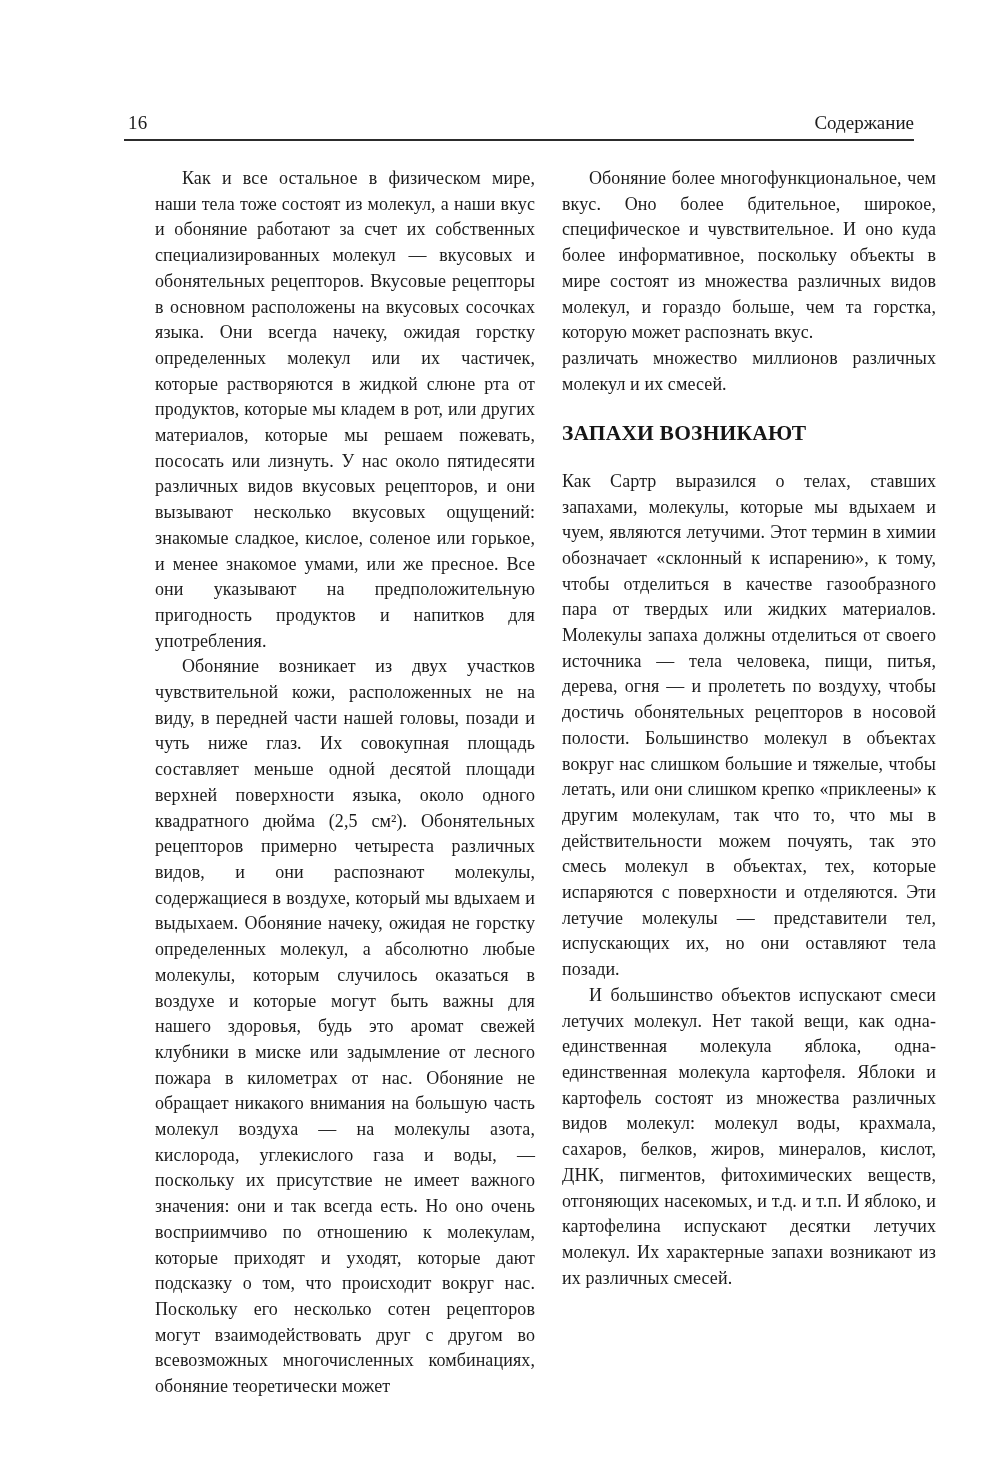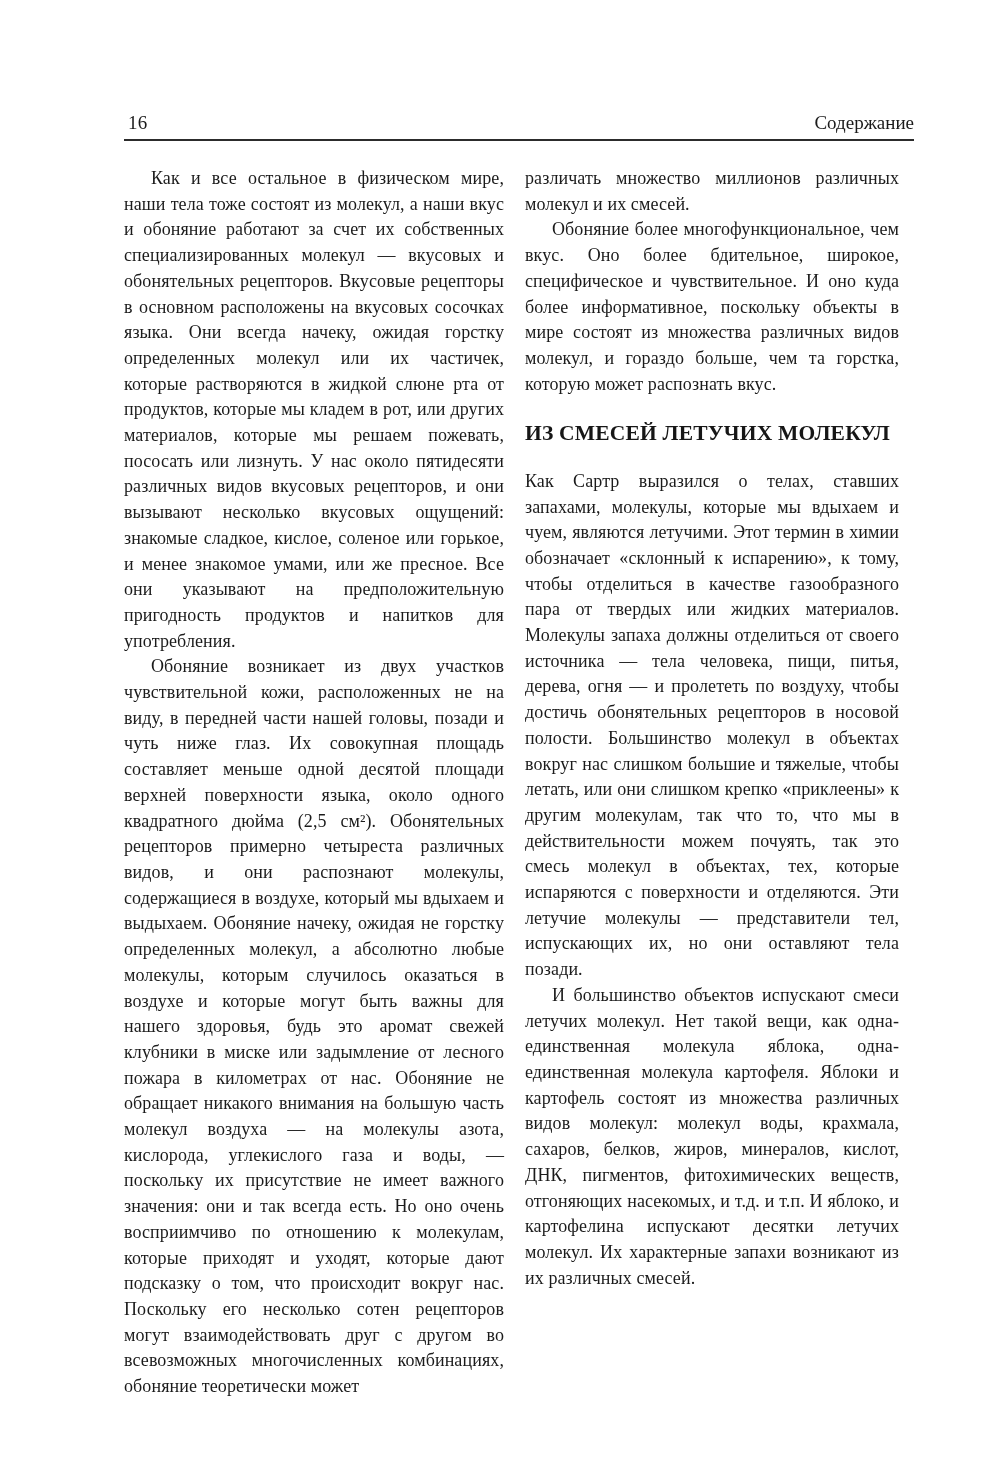--- a/index.html
+++ b/index.html
@@ -33,22 +33,23 @@
   }
   .running-title {
     position: absolute;
     left: 0;
     right: 0;
     bottom: 5px;
     text-align: right;
   }
   .columns {
     display: flex;
-    gap: 21px;
+    gap: 27px;
     margin-top: 25px;
+    margin-left: 31px;
   }
   .col {
     width: 380px;
     flex: 0 0 auto;
   }
   .col.right { width: 374px; }
   p.body-par {
     margin: 0;
     font-size: 18px;
     line-height: 25.7px;
@@ -77,24 +78,24 @@
   </div>
 
   <div class="columns">
 
     <div class="col left">
       <p class="body-par indent">Как и все остальное в физическом мире, наши тела тоже состоят из молекул, а наши вкус и обоняние работают за счет их собственных специализированных молекул — вкусовых и обонятельных рецепторов. Вкусовые рецепторы в основном расположены на вкусовых сосочках языка. Они всегда начеку, ожидая горстку определенных молекул или их частичек, которые растворяются в жидкой слюне рта от продуктов, которые мы кладем в рот, или других материалов, которые мы решаем пожевать, пососать или лизнуть. У нас около пятидесяти различных видов вкусовых рецепторов, и они вызывают несколько вкусовых ощущений: знакомые сладкое, кислое, соленое или горькое, и менее знакомое умами, или же пресное. Все они указывают на предположительную пригодность продуктов и напитков для употребления.</p>
       <p class="body-par indent">Обоняние возникает из двух участков чувствительной кожи, расположенных не на виду, в передней части нашей головы, позади и чуть ниже глаз. Их совокупная площадь составляет меньше одной десятой площади верхней поверхности языка, около одного квадратного дюйма (2,5 см²). Обонятельных рецепторов примерно четыреста различных видов, и они распознают молекулы, содержащиеся в воздухе, который мы вдыхаем и выдыхаем. Обоняние начеку, ожидая не горстку определенных молекул, а абсолютно любые молекулы, которым случилось оказаться в воздухе и которые могут быть важны для нашего здоровья, будь это аромат свежей клубники в миске или задымление от лесного пожара в километрах от нас. Обоняние не обращает никакого внимания на большую часть молекул воздуха — на молекулы азота, кислорода, углекислого газа и воды, — поскольку их присутствие не имеет важного значения: они и так всегда есть. Но оно очень восприимчиво по отношению к молекулам, которые приходят и уходят, которые дают подсказку о том, что происходит вокруг нас. Поскольку его несколько сотен рецепторов могут взаимодействовать друг с другом во всевозможных многочисленных комбинациях, обоняние теоретически может</p>
     </div>
 
     <div class="col right">
+      <p class="body-par indent">Обоняние более многофункциональное, чем вкус. Оно более бдительное, широкое, специфическое и чувствительное. И оно куда более информативное, поскольку объекты в мире состоят из множества различных видов молекул, и гораздо больше, чем та горстка, которую может распознать вкус.</p>
       <p class="body-par">различать множество миллионов различных молекул и их смесей.</p>
-      <p class="body-par indent">Обоняние более многофункциональное, чем вкус. Оно более бдительное, широкое, специфическое и чувствительное. И оно куда более информативное, поскольку объекты в мире состоят из множества различных видов молекул, и гораздо больше, чем та горстка, которую может распознать вкус.</p>
       <h2 class="section-heading">
-        <span>ИЗ СМЕСЕЙ ЛЕТУЧИХ МОЛЕКУЛ</span>
+        <span>ЗАПАХИ ВОЗНИКАЮТ</span>
       </h2>
       <p class="body-par">Как Сартр выразился о телах, ставших запахами, молекулы, которые мы вдыхаем и чуем, являются летучими. Этот термин в химии обозначает «склонный к испарению», к тому, чтобы отделиться в качестве газообразного пара от твердых или жидких материалов. Молекулы запаха должны отделиться от своего источника — тела человека, пищи, питья, дерева, огня — и пролететь по воздуху, чтобы достичь обонятельных рецепторов в носовой полости. Большинство молекул в объектах вокруг нас слишком большие и тяжелые, чтобы летать, или они слишком крепко «приклеены» к другим молекулам, так что то, что мы в действительности можем почуять, так это смесь молекул в объектах, тех, которые испаряются с поверхности и отделяются. Эти летучие молекулы — представители тел, испускающих их, но они оставляют тела позади.</p>
       <p class="body-par indent">И большинство объектов испускают смеси летучих молекул. Нет такой вещи, как одна-единственная молекула яблока, одна-единственная молекула картофеля. Яблоки и картофель состоят из множества различных видов молекул: молекул воды, крахмала, сахаров, белков, жиров, минералов, кислот, ДНК, пигментов, фитохимических веществ, отгоняющих насекомых, и т.д. и т.п. И яблоко, и картофелина испускают десятки летучих молекул. Их характерные запахи возникают из их различных смесей.</p>
     </div>
 
   </div>
 
 </div>
 
 </body></html>

